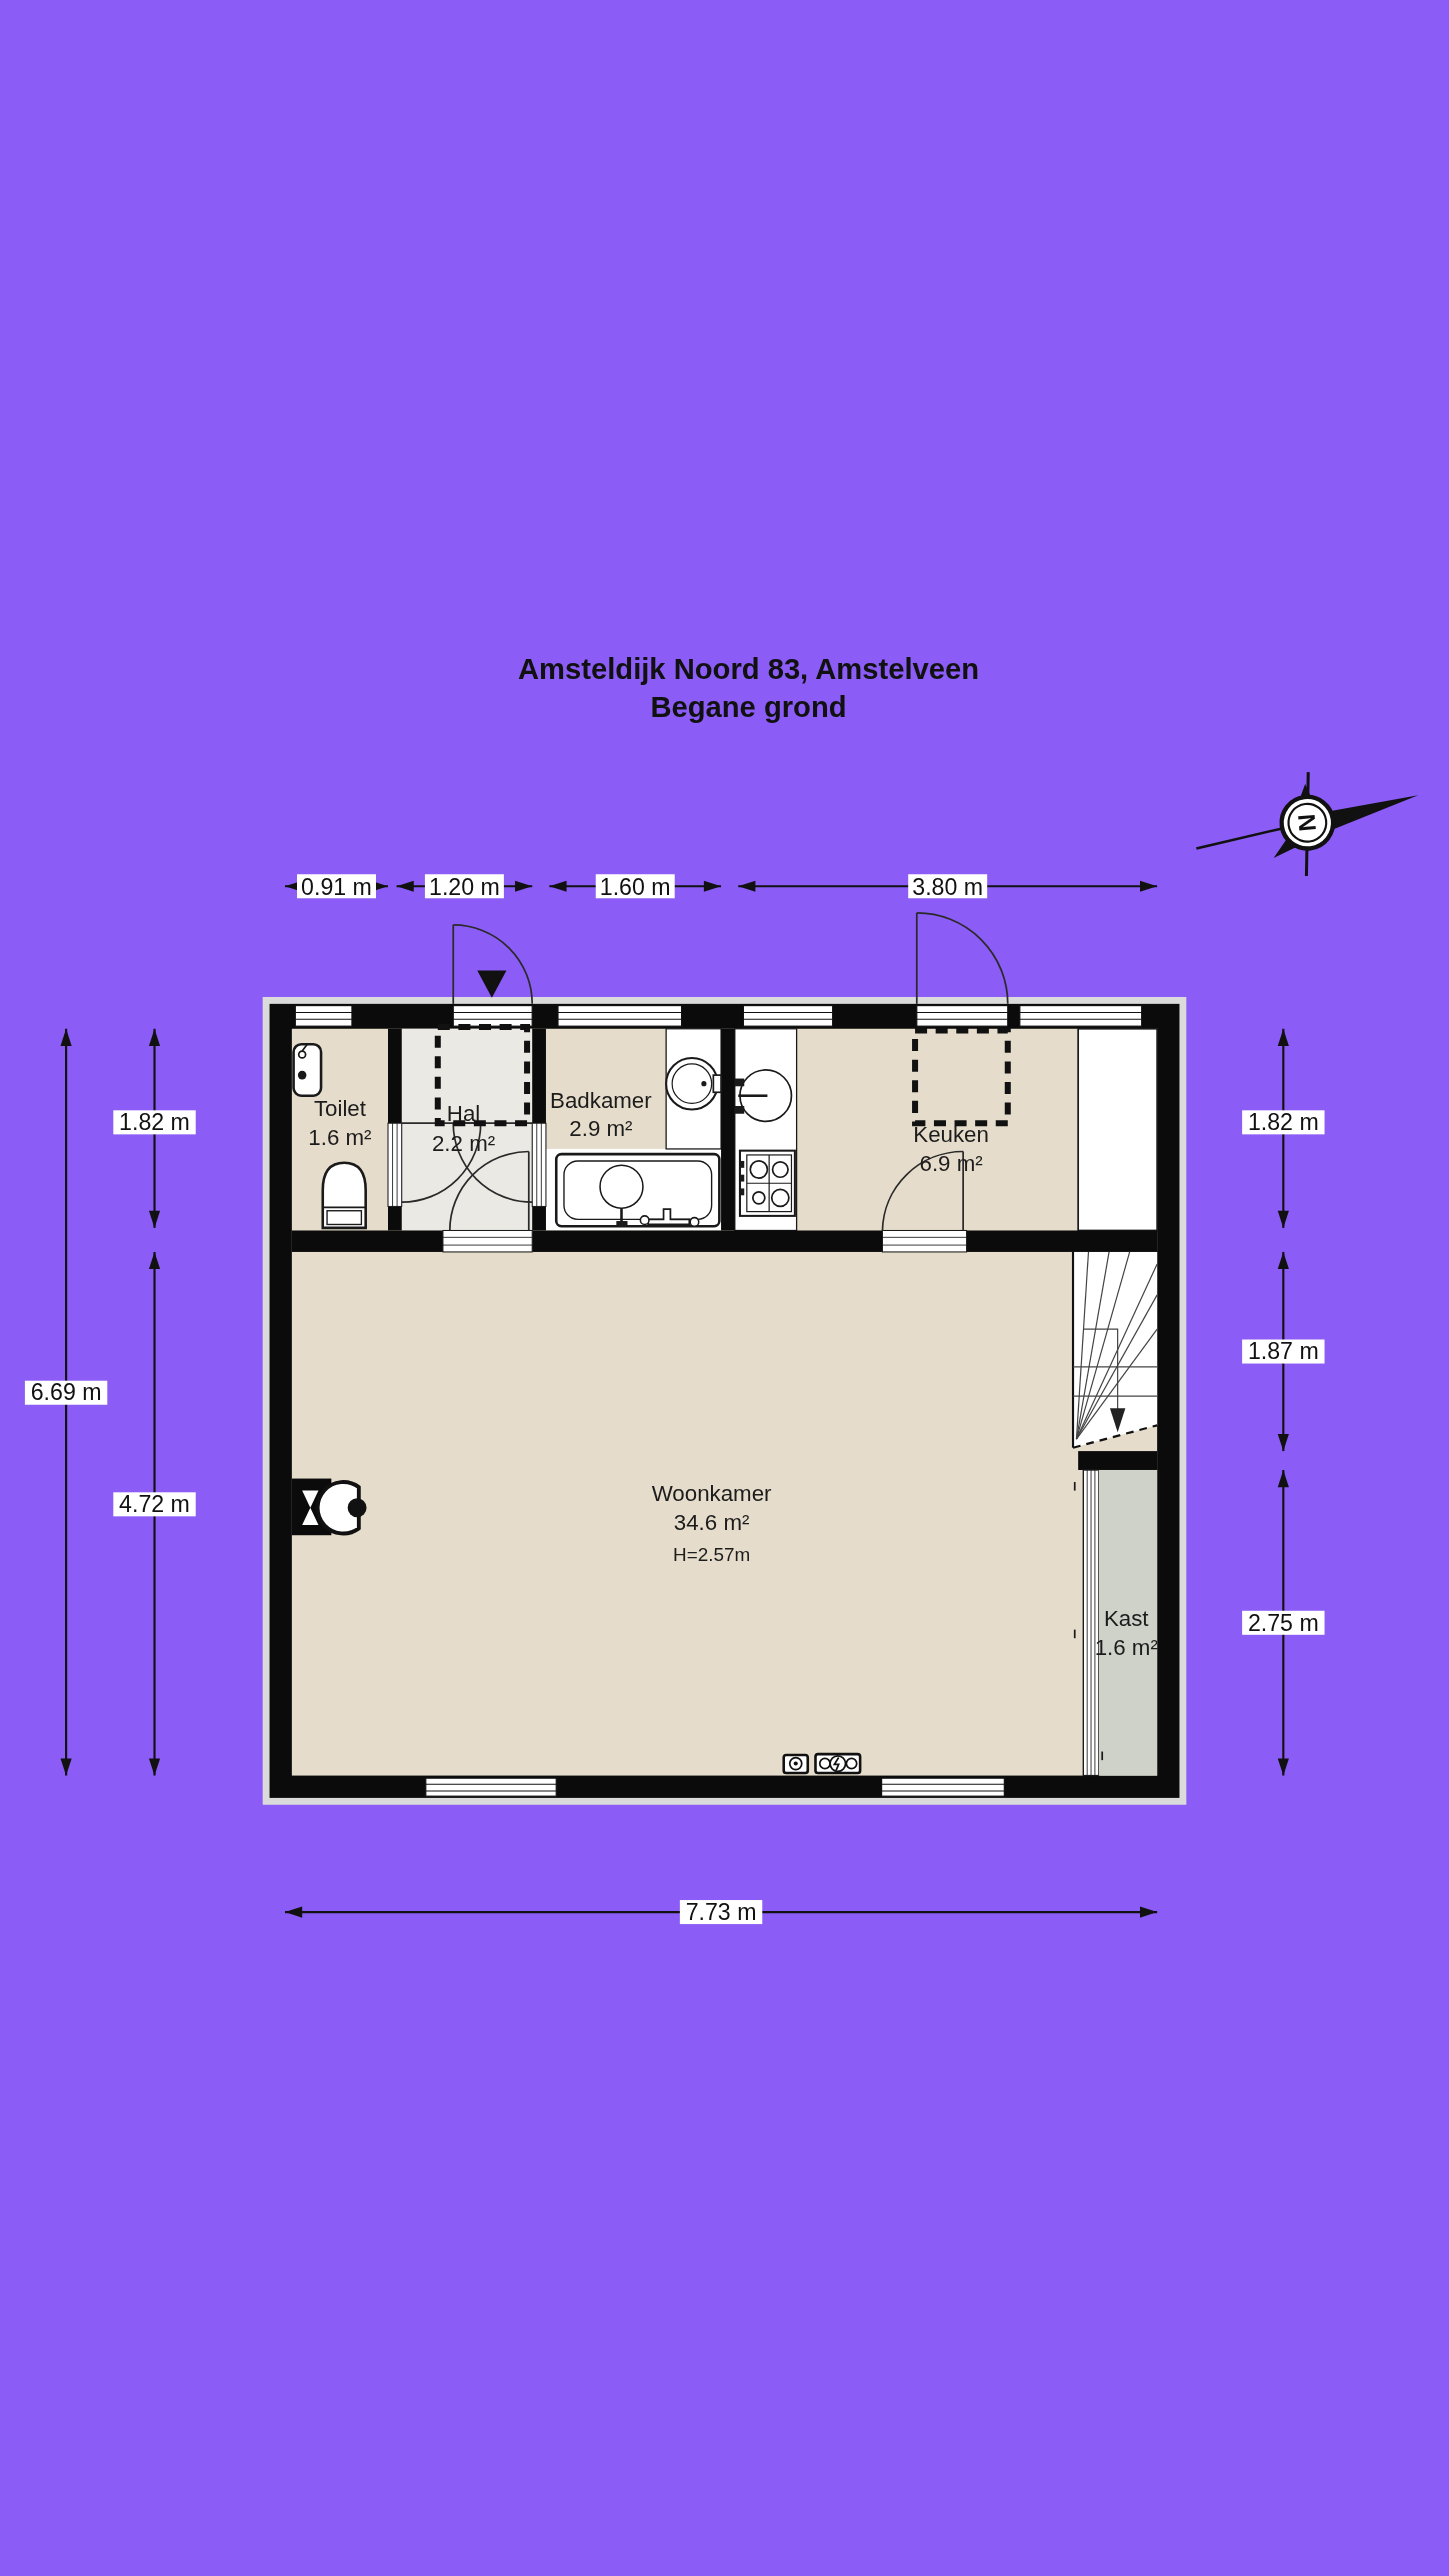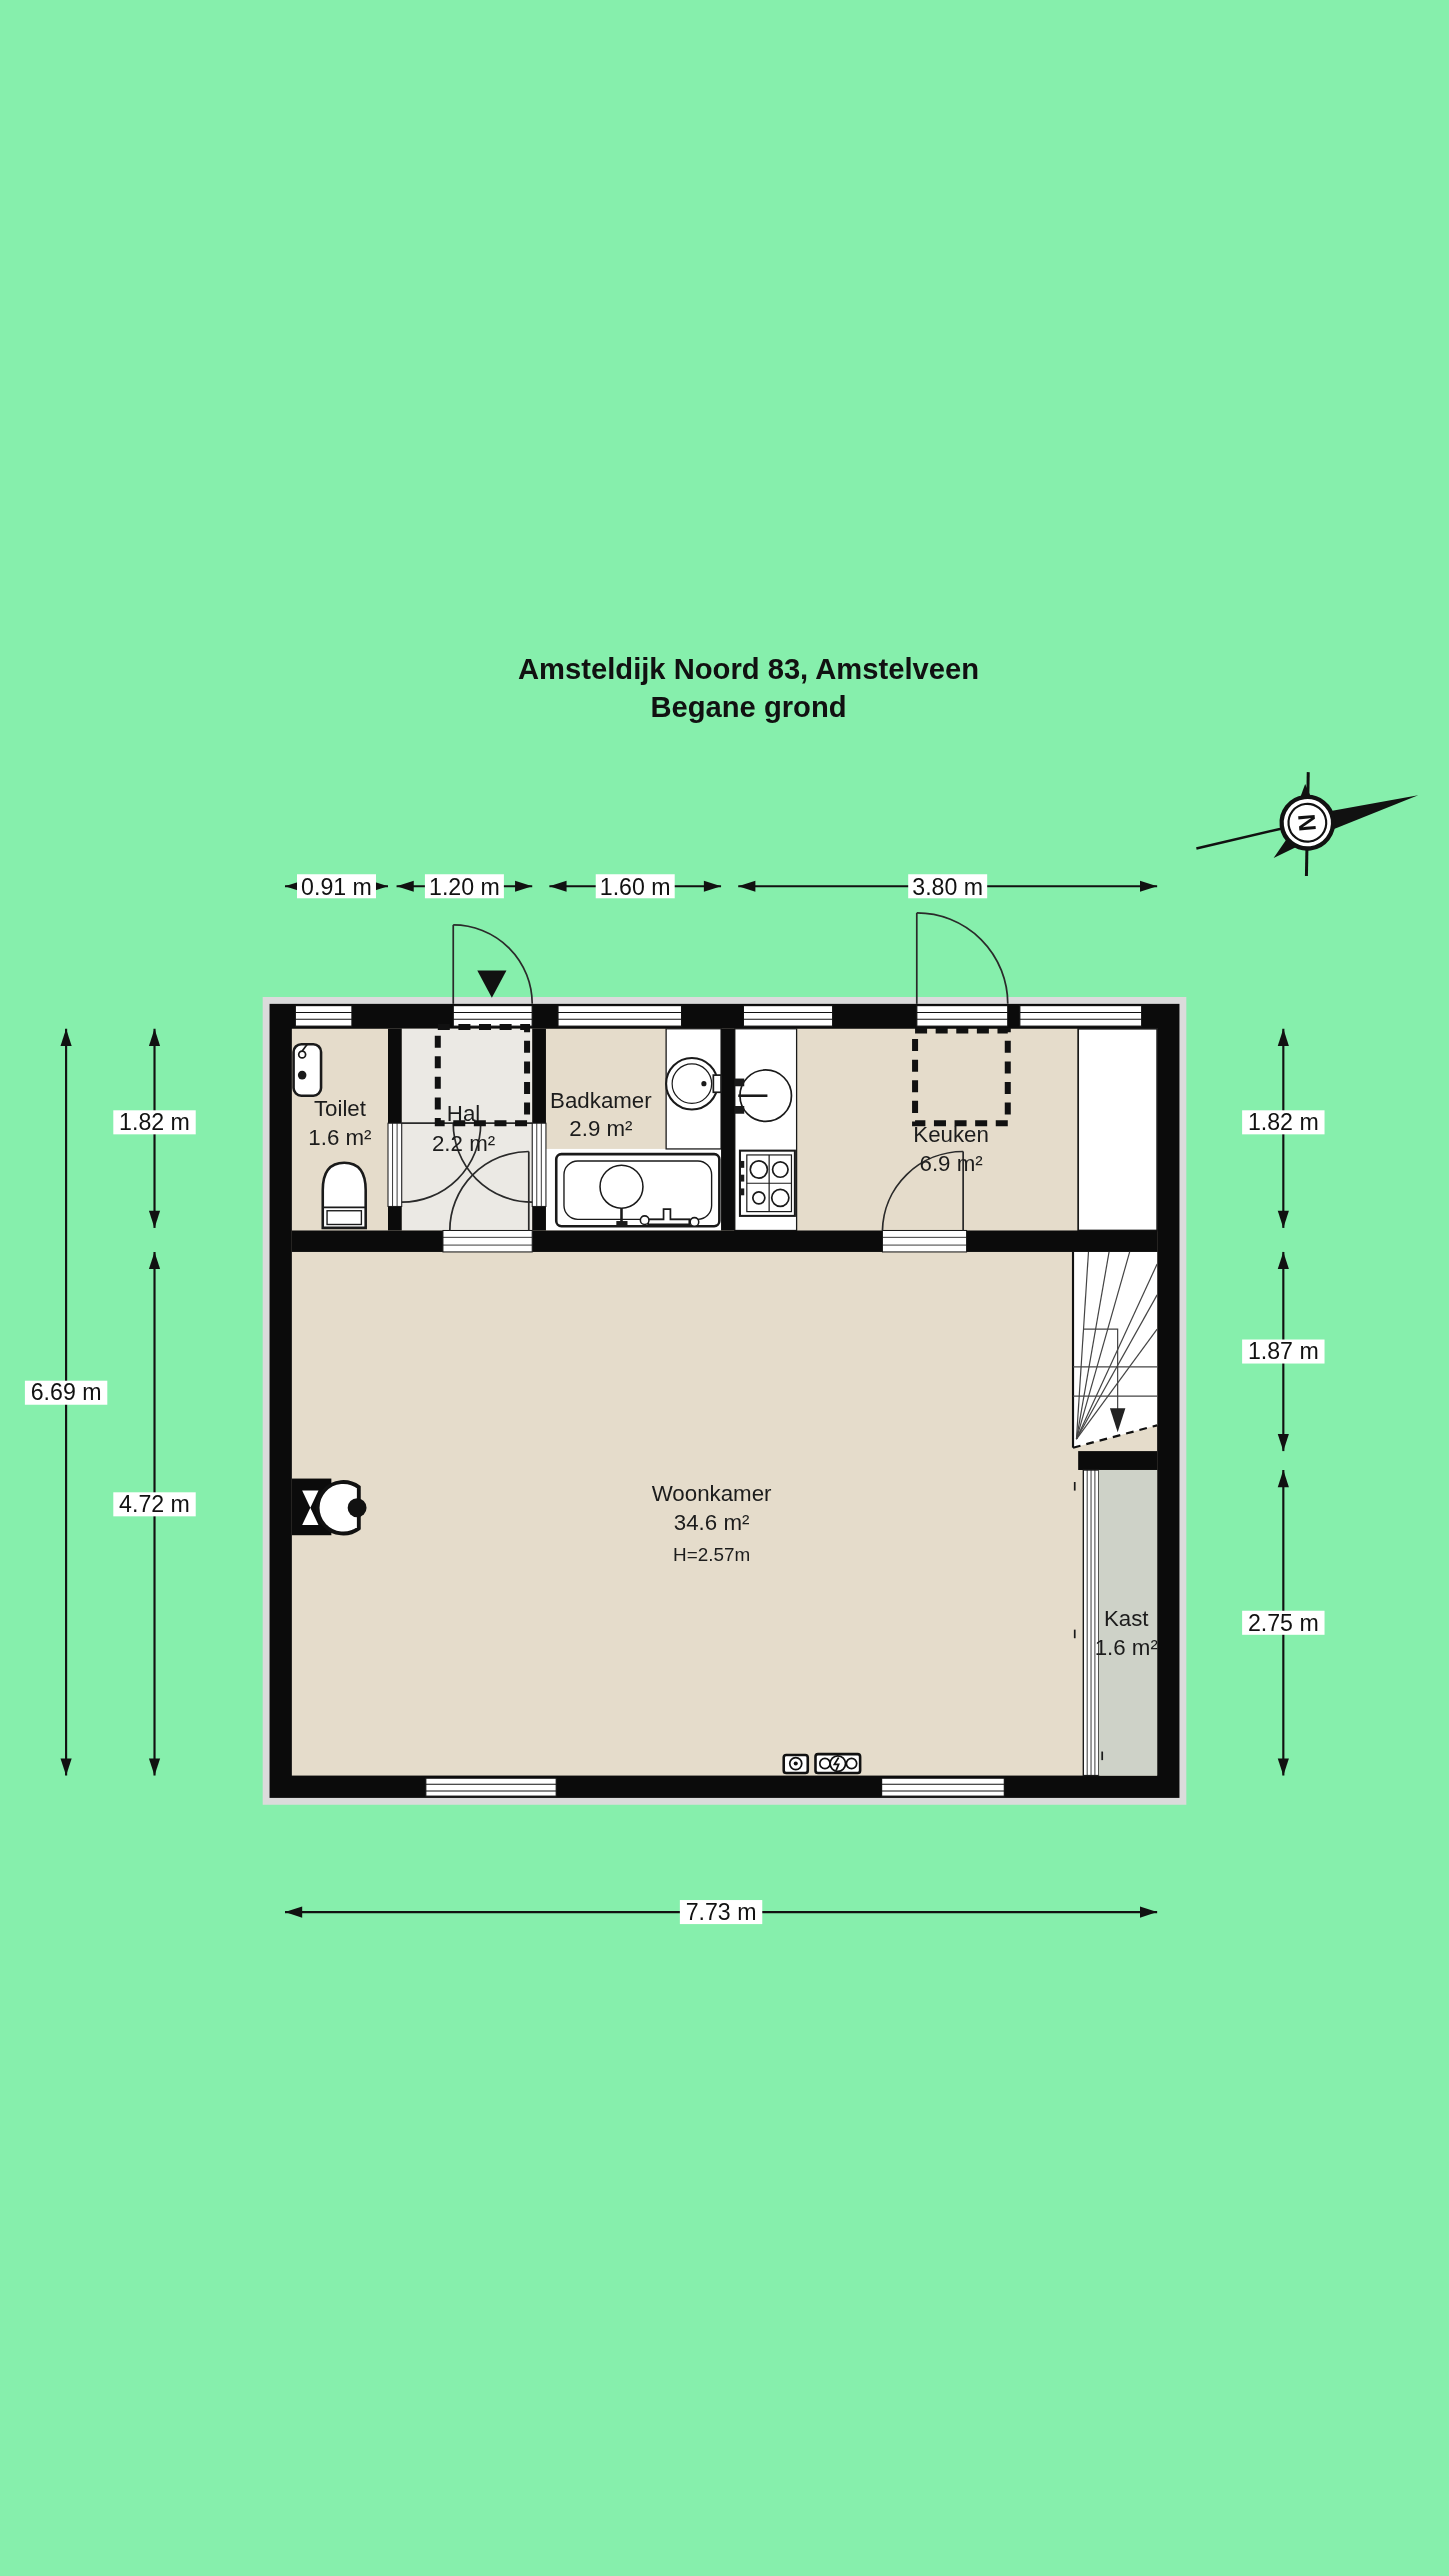--- a/index.html
+++ b/index.html
@@ -1,16 +1,16 @@
 <!DOCTYPE html>
 <html style="font-size:13.7px"><head>
 <meta charset="utf-8">
 <style>
   html,body{margin:0;padding:0;background:#ffffff;}
-  .page{position:relative;width:1449px;height:2576px;background:#86efac;overflow:hidden;
+  .page{position:relative;width:1449px;height:2576px;background:#8b5cf6;overflow:hidden;
         font-family:"Liberation Sans", sans-serif;}
   svg{position:absolute;left:0;top:0;}
   text{font-family:"Liberation Sans", sans-serif;}
   .title-line{font-weight:bold;font-size:34px;fill:#111;}
   .dim-label{font-size:27px;fill:#111;}
   .room-name{font-size:26px;fill:#1c1c1c;}
   .room-area{font-size:26px;fill:#1c1c1c;}
   .room-height{font-size:22px;fill:#1c1c1c;}
   .wall{fill:#0b0b0b;}
   .fixture{fill:#ffffff;stroke:#1a1a1a;}

